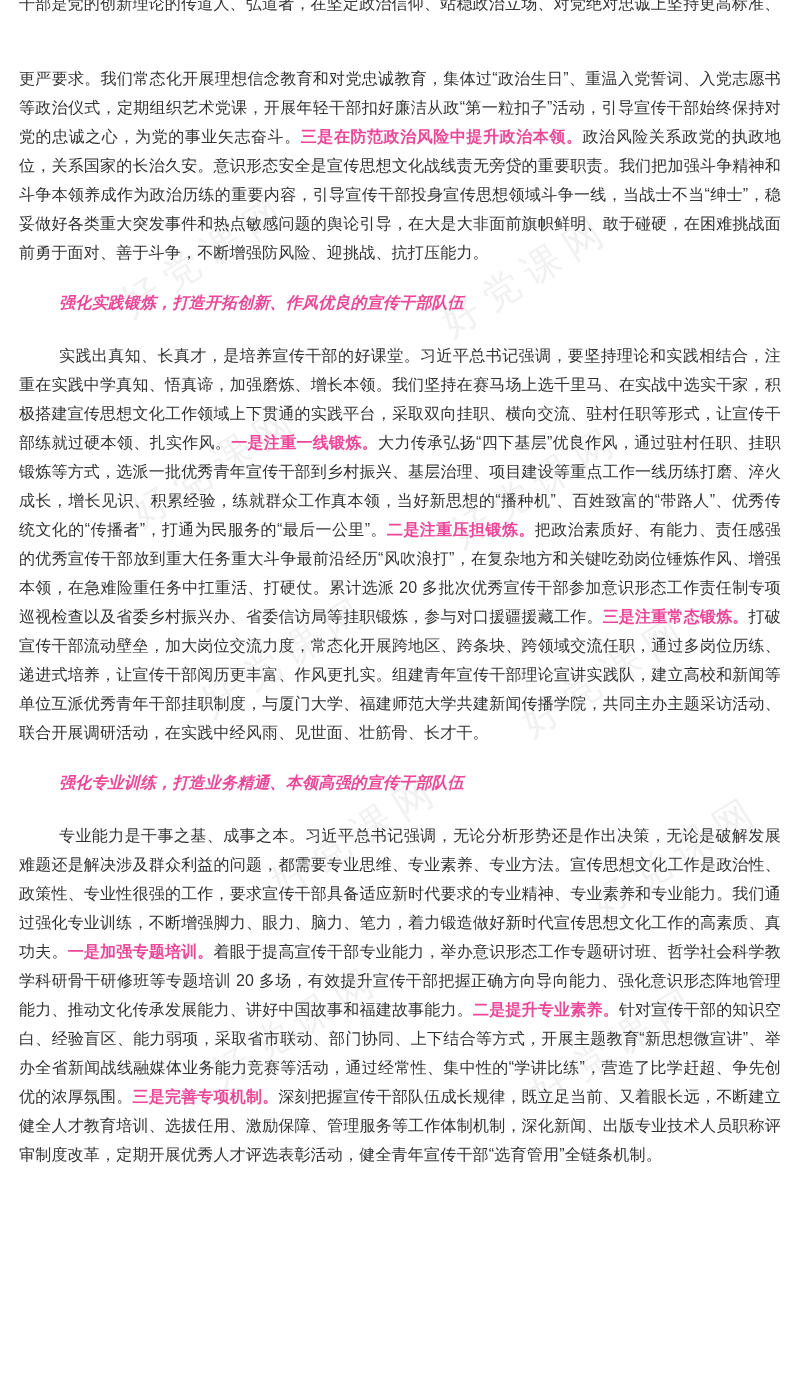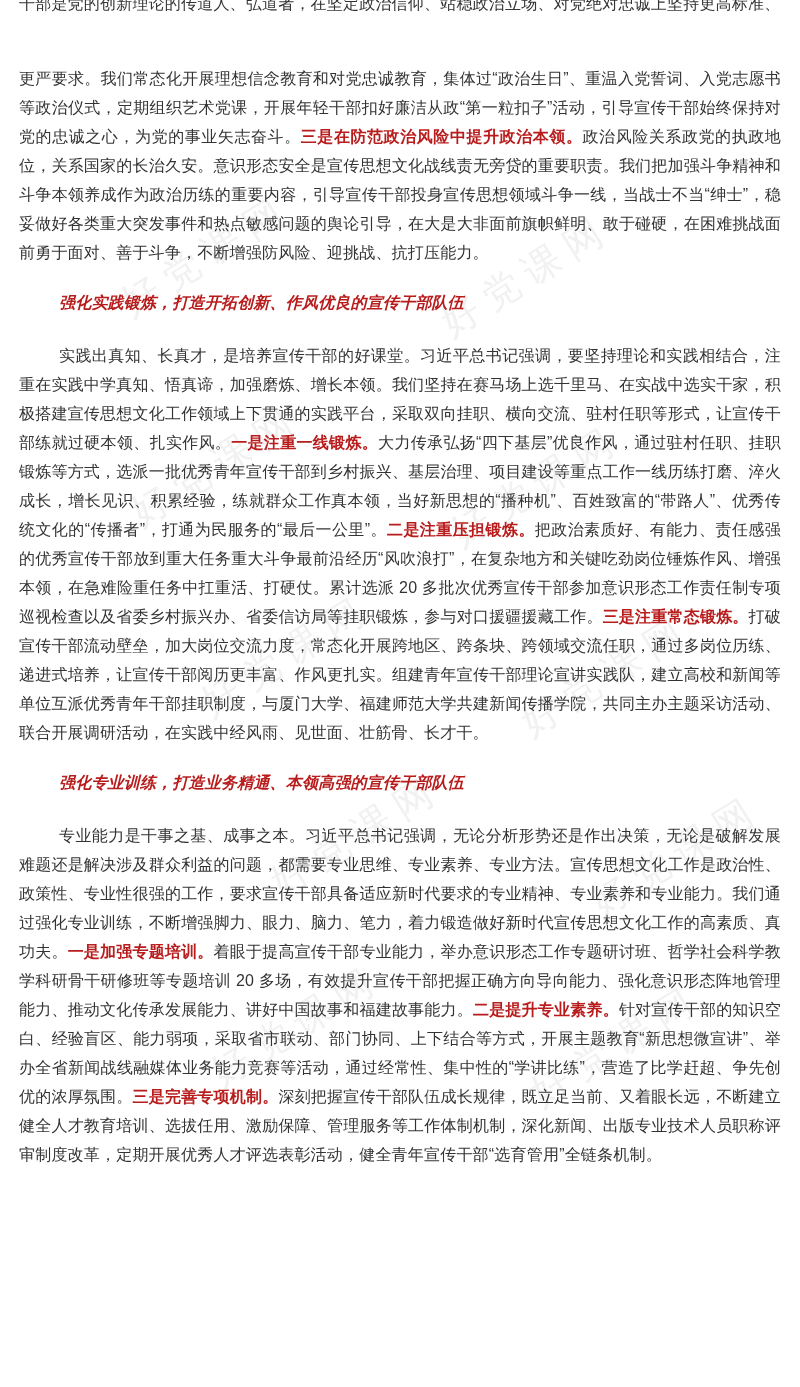--- a/index.html
+++ b/index.html
@@ -53,21 +53,21 @@
   }
   .para.heading {
     margin: 21px 0 24px 0;
     text-indent: 40px;
     font-weight: bold;
     color: #1a1a1a;
     font-style: italic;
   }
   .seg-bold {
     font-weight: bold;
-    color: #b91c1c;
+    color: #ec4899;
   }
 </style>
 </head>
 <body>
 
 <div class="page">
 
   <div class="watermark-layer">
     <span style="left:110px; top:230px">好党课网</span>
     <span style="left:430px; top:250px">好党课网</span>

